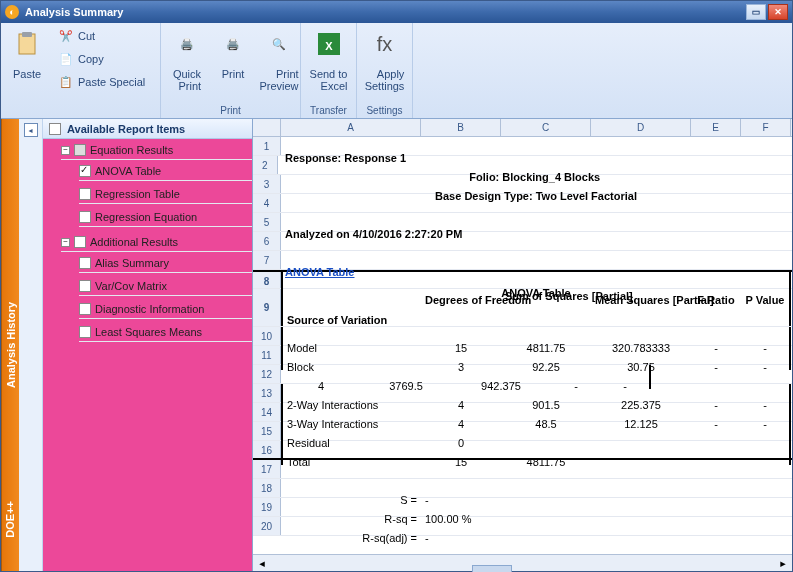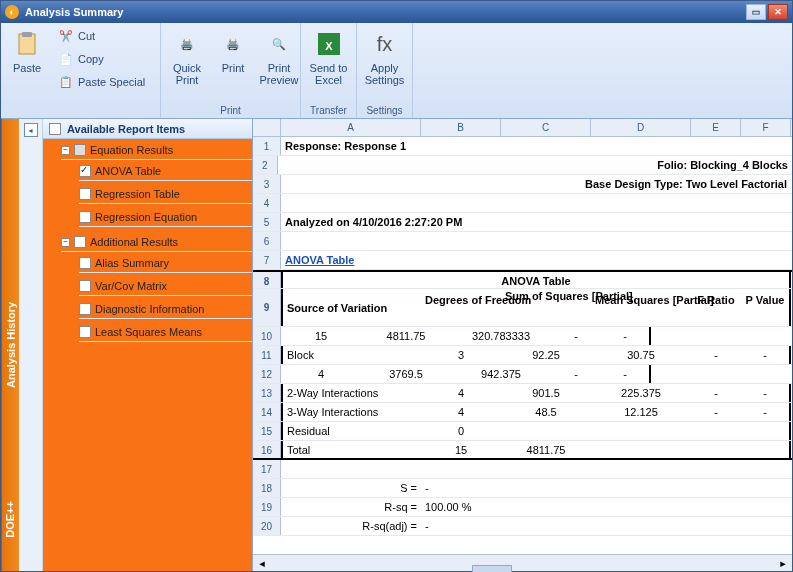--- a/index.html
+++ b/index.html
@@ -9,48 +9,48 @@
 .titlebar .icon{width:14px;height:14px;background:#f5a623;border-radius:50%;margin-right:6px;display:flex;align-items:center;justify-content:center;font-size:9px;color:#fff}
 .titlebar .title{flex:1}
 .winbtn{width:20px;height:16px;margin-left:2px;border:1px solid #9ab5d9;background:linear-gradient(#e8f0fb,#c5d8f0);display:flex;align-items:center;justify-content:center;font-size:9px;color:#2a4a7a}
 .winbtn.close{background:linear-gradient(#f28a7a,#d6442a);color:#fff;border-color:#a8321c}
 .ribbon{height:96px;background:linear-gradient(to bottom,#e6eefb 0%,#d4e2f6 100%);border-bottom:1px solid #8aa8d0;display:flex}
 .rgroup{border-right:1px solid #b8cce8;display:flex;flex-direction:column;padding:2px 4px 0}
 .rgroup .body{flex:1;display:flex;align-items:flex-start;gap:2px}
 .rgroup .label{text-align:center;color:#3a5a8a;padding:2px 0;font-size:10px}
 .rbtn{display:flex;flex-direction:column;align-items:center;padding:2px 4px;border:1px solid transparent;border-radius:2px;cursor:pointer;min-width:44px}
 .rbtn .ic{width:32px;height:32px;display:flex;align-items:center;justify-content:center}
-.rbtn .lbl{color:#2a4a7a;text-align:center;font-size:11px;line-height:12px;margin-top:2px}
+.rbtn .lbl{color:#2a4a7a;text-align:right;font-size:11px;line-height:12px;margin-top:8px}
 .smallbtns{display:flex;flex-direction:column;gap:1px;margin-left:2px}
 .sbtn{display:flex;align-items:center;gap:4px;padding:2px 4px;border:1px solid transparent;border-radius:2px;cursor:pointer}
 .sbtn .ic{width:16px;height:16px;display:flex;align-items:center;justify-content:center}
 .sbtn .lbl{color:#2a4a7a}
 .main{flex:1;display:flex;min-height:0}
 .hist{width:18px;background:linear-gradient(to right,#f18a1f,#e5760a);border-right:1px solid #a85a0a;color:#fff;display:flex;align-items:center;justify-content:center;writing-mode:vertical-rl;transform:rotate(180deg);font-weight:bold;font-size:11px;padding:8px 0}
 .histcol{width:24px;background:#e8f0fb;border-right:1px solid #c0d4ee;display:flex;justify-content:center;padding-top:4px}
 .histcol .arr{width:14px;height:14px;border:1px solid #6a8bb8;background:#fff;display:flex;align-items:center;justify-content:center;font-size:8px;color:#3a5a8a}
-.tree{width:210px;border-right:1px solid #8aa8d0;background:#f97316;display:flex;flex-direction:column}
+.tree{width:210px;border-right:1px solid #8aa8d0;background:#ec4899;display:flex;flex-direction:column}
 .tree .hdr{height:20px;background:linear-gradient(#f0f6ff,#d8e6fa);border-bottom:1px solid #b0c8e8;display:flex;align-items:center;padding-left:6px;font-weight:bold;color:#1a3a6a}
 .tree .hdr .chk{width:12px;height:12px;border:1px solid #888;margin-right:6px;background:#fff;position:relative}
 .tree ul{list-style:none;padding-left:0}
 .tree li{padding:2px 0 2px 18px;color:#222}
 .tree li .row{display:flex;align-items:center}
 .tree li .tog{width:9px;height:9px;border:1px solid #888;margin-right:4px;display:flex;align-items:center;justify-content:center;font-size:8px;line-height:8px;background:#fff}
 .tree li .chk{width:12px;height:12px;border:1px solid #888;margin-right:4px;background:#fff;position:relative}
 .tree li .chk.on::after{content:"✓";position:absolute;top:-2px;left:0;font-size:10px;color:#222}
 .tree li .chk.part{background:#ddd}
 .sheet{flex:1;display:flex;flex-direction:column;min-width:0}
 .cols{display:flex;height:18px;background:#e8eef8;border-bottom:1px solid #b0c0d8}
 .rh{width:28px;border-right:1px solid #b0c0d8;background:#e8eef8}
 .ch{border-right:1px solid #b0c0d8;text-align:center;color:#3a5a8a;font-size:10px;line-height:18px}
 .ch.A{width:140px}.ch.B{width:80px}.ch.C{width:90px}.ch.D{width:100px}.ch.E{width:50px}.ch.F{width:50px}
 .rows{flex:1;overflow:auto;position:relative}
 .row{display:flex;height:19px;border-bottom:1px solid #e4e8f0}
 .rn{width:28px;background:#e8eef8;border-right:1px solid #b0c0d8;text-align:center;color:#3a5a8a;font-size:10px;line-height:19px}
-.cell{padding:0 4px;line-height:19px;white-space:nowrap}
+.cell{padding:12px 4px;line-height:19px;white-space:nowrap}
 .cA{width:140px}.cB{width:80px;text-align:center}.cC{width:90px;text-align:center}.cD{width:100px;text-align:center}.cE{width:50px;text-align:center}.cF{width:50px;text-align:center}
 .bold{font-weight:bold}
 .link{color:#1a4fc4;font-weight:bold;text-decoration:underline}
 .hdrrow{font-weight:bold;background:#fff}
 .boxtop{border-top:2px solid #000}
 .boxbot{border-bottom:2px solid #000}
 .boxl{border-left:2px solid #000}
 .boxr{border-right:2px solid #000}
 .sc{height:17px;background:#e8eef8;border-top:1px solid #b0c0d8;display:flex;align-items:center}
 .sc .track{flex:1;position:relative}
@@ -230,25 +230,25 @@
         <div class="ch E">E</div>
         <div class="ch F">F</div>
       </div>
       <div class="rows">
         <div class="row">
             <div class="rn">1</div>
             <div class="cell cA bold" style="width:510px;text-align:left">Response: Response 1</div>
           </div>
         <div class="row">
             <div class="rn">2</div>
-            <div class="cell cA bold" style="width:590px;text-align:right">Folio: Blocking_4 Blocks</div>
+            <div class="cell cA bold" style="width:590px;text-align:center">Folio: Blocking_4 Blocks</div>
           </div>
         <div class="row">
             <div class="rn">3</div>
-            <div class="cell cA bold" style="width:510px;text-align:right">Base Design Type: Two Level Factorial</div>
+            <div class="cell cA bold" style="width:510px;text-align:center">Base Design Type: Two Level Factorial</div>
           </div>
         <div class="row">
             <div class="rn">4</div>
           </div>
         <div class="row">
             <div class="rn">5</div>
             <div class="cell cA bold" style="width:510px;text-align:left">Analyzed on 4/10/2016 2:27:20 PM</div>
           </div>
         <div class="row">
             <div class="rn">6</div>
@@ -265,20 +265,21 @@
             <div class="rn" style="line-height:38px">9</div>
           <div class="cell cA bold boxl" style="line-height:38px">Source of Variation</div>
           <div class="cell cB bold" style="line-height:13px;padding-top:5px">Degrees of Freedom</div>
           <div class="cell cC bold" style="line-height:12px;padding-top:1px">Sum of Squares [Partial]</div>
           <div class="cell cD bold" style="line-height:13px;padding-top:5px">Mean Squares [Partial]</div>
           <div class="cell cE bold" style="line-height:13px;padding-top:5px">F Ratio</div>
           <div class="cell cF bold boxr" style="line-height:13px;padding-top:5px">P Value</div>
         </div>
         <div class="row">
             <div class="rn">10</div>
+            <div class="cell cA boxl">Model</div>
             <div class="cell cB">15</div>
             <div class="cell cC">4811.75</div>
             <div class="cell cD">320.783333</div>
             <div class="cell cE">-</div>
             <div class="cell cF boxr">-</div>
           </div>
         <div class="row">
             <div class="rn">11</div>
             <div class="cell cA boxl">Block</div>
             <div class="cell cB">3</div>

